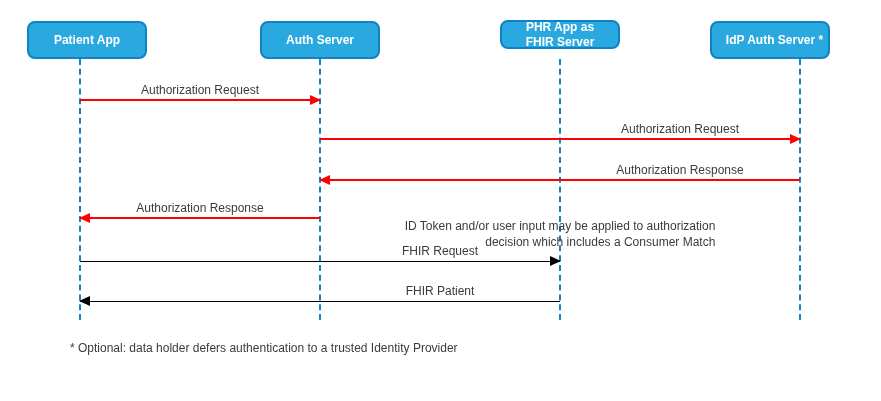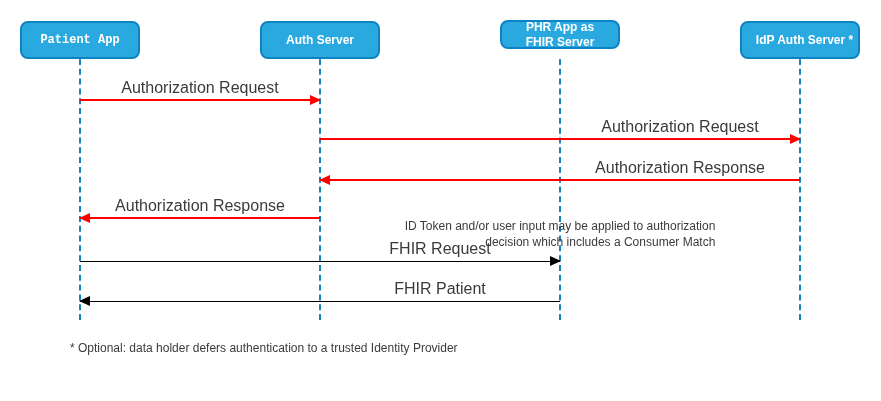--- a/index.html
+++ b/index.html
@@ -27,24 +27,24 @@
     justify-content: center;
   }
   .actor span {
     color: #ffffff;
     font-size: 12px;
     font-weight: bold;
     text-align: center;
     line-height: 15px;
     white-space: pre-line;
   }
-  .a1 { left: 20px; font-family: Liberation Mono, monospace; }
+  .a1 { left: 27px; }
   .a2 { left: 260px; }
   .a3 { left: 500px; top: 20px; height: 29px; }
-  .a4 { left: 740px; padding-left: 9px; }
+  .a4 { left: 710px; padding-left: 9px; }
 
   
   .lifeline {
     position: absolute;
     top: 59px;
     height: 261px;
     width: 0;
     border-left: 2px dashed #1583c2;
   }
   .l1 { left: 79px; }
@@ -57,21 +57,21 @@
   .msg .msg-line {
     position: absolute;
     left: 0; right: 0; bottom: 0;
     height: 2px;
   }
   .msg .msg-label {
     position: absolute;
     bottom: 4px;
     transform: translateX(-50%);
     white-space: nowrap;
-    font-size: 16px;
+    font-size: 12px;
     color: #3b3b3b;
   }
   .msg .head {
     position: absolute;
     bottom: -4px;
     width: 0; height: 0;
     border-top: 5px solid transparent;
     border-bottom: 5px solid transparent;
   }
   .red .msg-line { background: #ff0000; }

